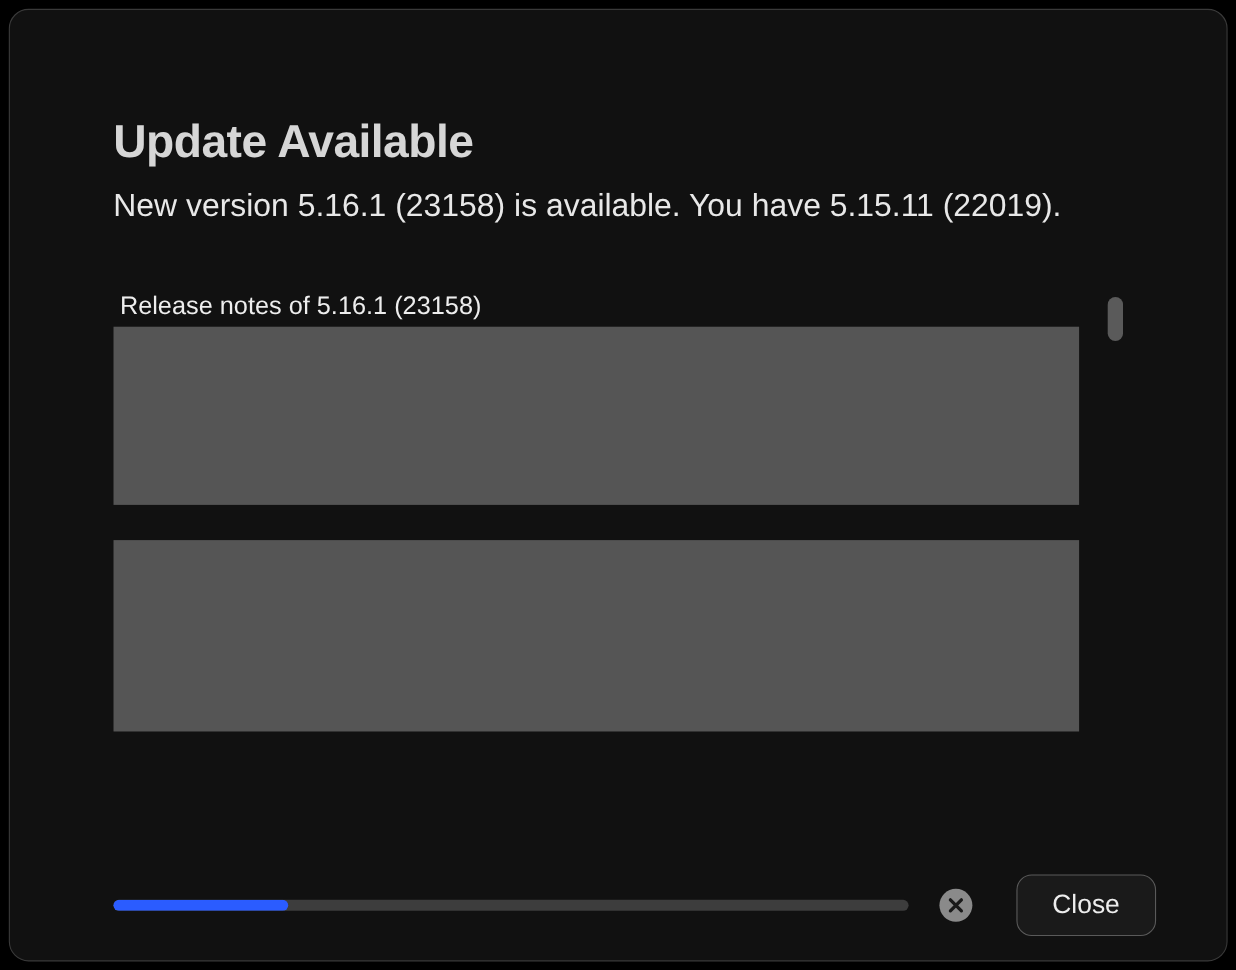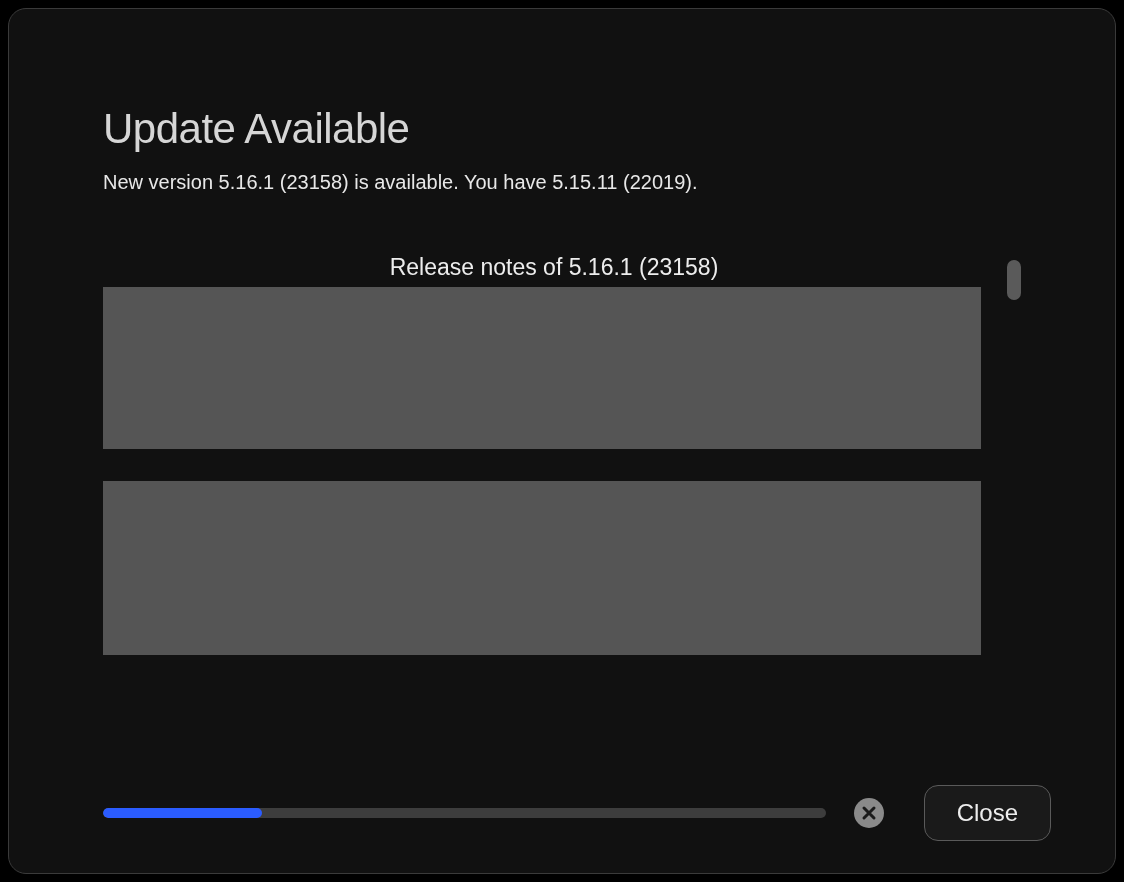--- a/index.html
+++ b/index.html
@@ -20,35 +20,34 @@
       margin: 8px;
       background: #111111;
       border: 1px solid #3a3a3a;
       border-radius: 18px;
       position: relative;
       padding: 96px 94px 0 94px;
     }
     .title {
       color: #d6d6d6;
       font-size: 42px;
-      font-weight: 400;
+      font-weight: 700;
       letter-spacing: -0.5px;
       margin-bottom: 18px;
     }
     .subtitle {
       color: #e8e8e8;
-      font-size: 20px;
+      font-size: 29px;
       font-weight: 400;
       margin-bottom: 60px;
     }
     .notes-scroll {
       position: relative;
       height: 426px;
       overflow: hidden;
-      text-align: center;
     }
     .notes-inner {
       width: 896px;
     }
     .notes-heading {
       color: #ededed;
       font-size: 23px;
       font-weight: 400;
       margin-left: 6px;
       margin-bottom: 6px;
@@ -74,21 +73,21 @@
       position: absolute;
       right: 0;
       top: 0;
       width: 14px;
       height: 40px;
       background: #5a5a5a;
       border-radius: 7px;
     }
     .footer {
       position: absolute;
-      bottom: 32px;
+      bottom: 22px;
       left: 94px;
       right: 64px;
       height: 56px;
       display: flex;
       align-items: center;
     }
     .progress-track {
       flex: 1;
       height: 10px;
       background: #3d3d3d;

